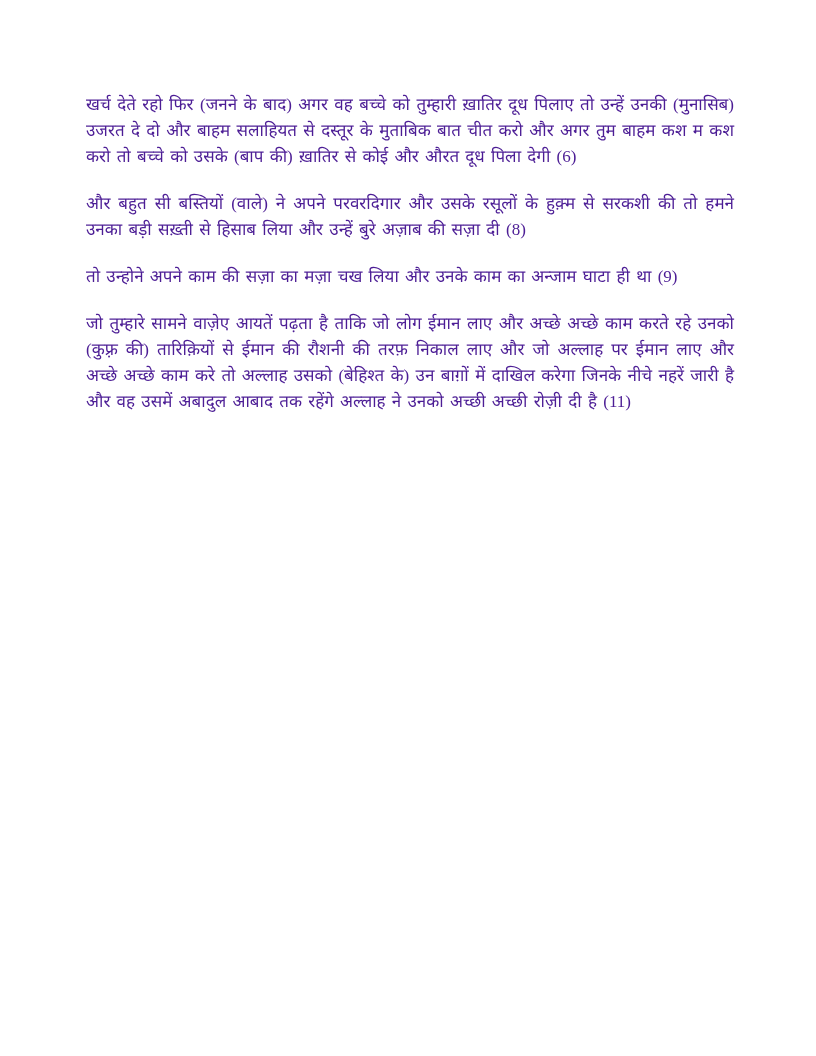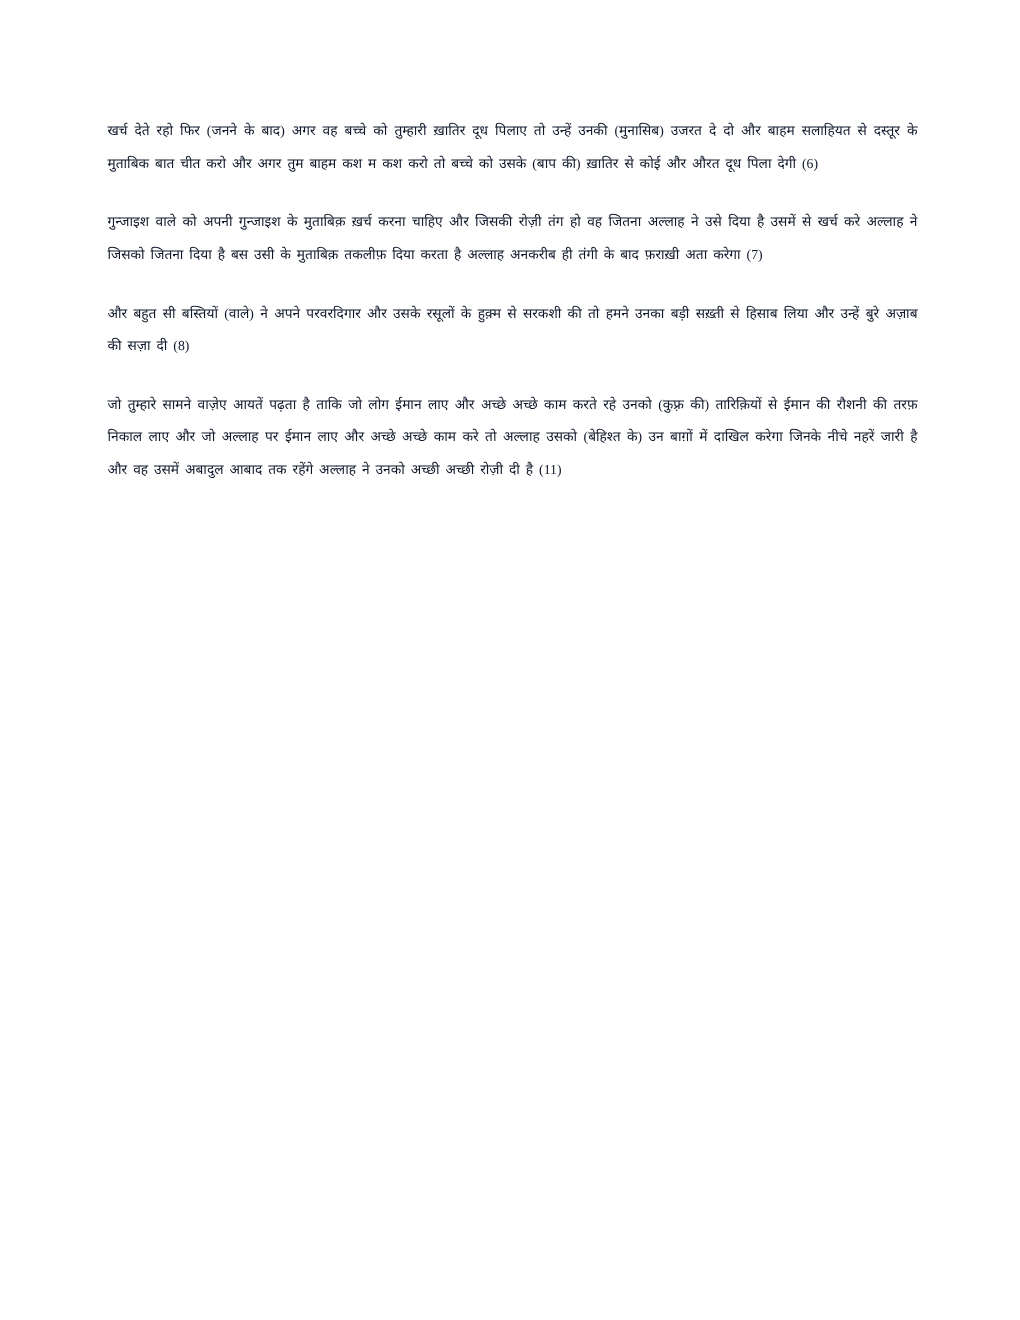--- a/index.html
+++ b/index.html
@@ -16,36 +16,36 @@
     color: #0a0a0a;
   }
   .page {
     position: absolute;
     top: 92px;
     left: 86px;
     width: 648px;
     background: #ffffff;
   }
   .verse-paragraph {
-    font-size: 11px;
+    font-size: 17px;
     line-height: 26px;
     margin: 0 0 21px 0;
     text-align: justify;
     text-align-last: left;
     word-spacing: 2px;
-    color: #0f172a;
+    color: #4c1d95;
   }
 </style>
 </head>
 <body>
 
 <div class="page">
   <p class="verse-paragraph">खर्च देते रहो फिर (जनने के बाद) अगर वह बच्चे को तुम्हारी ख़ातिर दूध पिलाए तो उन्हें उनकी (मुनासिब) उजरत दे दो और बाहम सलाहियत से दस्तूर के मुताबिक बात चीत करो और अगर तुम बाहम कश म कश करो तो बच्चे को उसके (बाप की) ख़ातिर से कोई और औरत दूध पिला देगी (6)</p>
 
-  <p class="verse-paragraph">गुन्जाइश वाले को अपनी गुन्जाइश के मुताबिक़ ख़र्च करना चाहिए और जिसकी रोज़ी तंग हो वह जितना अल्लाह ने उसे दिया है उसमें से खर्च करे अल्लाह ने जिसको जितना दिया है बस उसी के मुताबिक़ तकलीफ़ दिया करता है अल्लाह अनकरीब ही तंगी के बाद फ़राख़ी अता करेगा (7)</p>
 
   <p class="verse-paragraph">और बहुत सी बस्तियों (वाले) ने अपने परवरदिगार और उसके रसूलों के हुक़्म से सरकशी की तो हमने उनका बड़ी सख़्ती से हिसाब लिया और उन्हें बुरे अज़ाब की सज़ा दी (8)</p>
 
+  <p class="verse-paragraph">तो उन्होने अपने काम की सज़ा का मज़ा चख लिया और उनके काम का अन्जाम घाटा ही था (9)</p>
 
 
   <p class="verse-paragraph">जो तुम्हारे सामने वाज़ेए आयतें पढ़ता है ताकि जो लोग ईमान लाए और अच्छे अच्छे काम करते रहे उनको (कुफ़्र की) तारिक़ियों से ईमान की रौशनी की तरफ़ निकाल लाए और जो अल्लाह पर ईमान लाए और अच्छे अच्छे काम करे तो अल्लाह उसको (बेहिश्त के) उन बाग़ों में दाखिल करेगा जिनके नीचे नहरें जारी है और वह उसमें अबादुल आबाद तक रहेंगे अल्लाह ने उनको अच्छी अच्छी रोज़ी दी है (11)</p>
 
 </div>
 
 </body></html>

